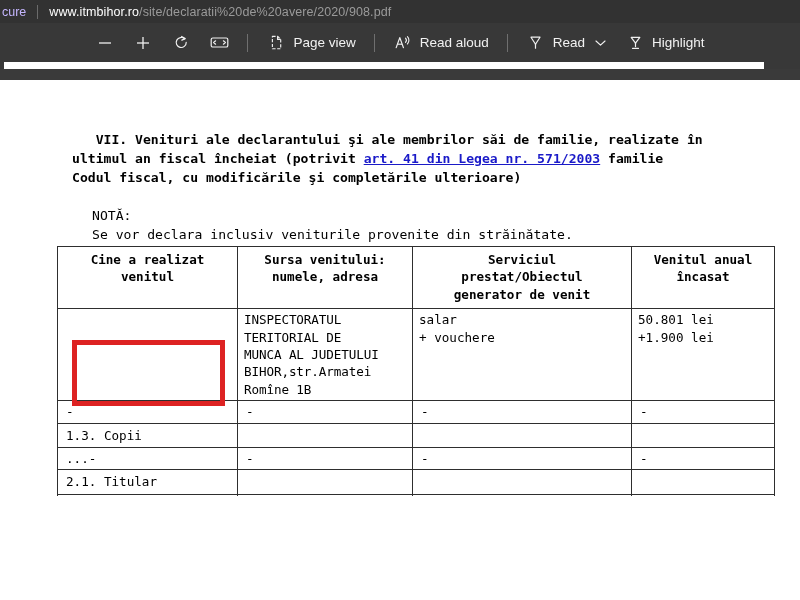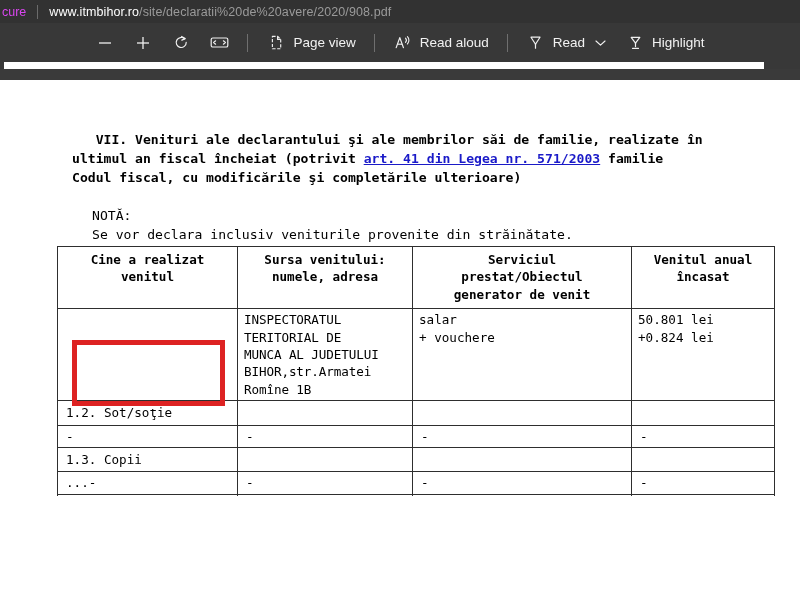--- a/index.html
+++ b/index.html
@@ -5,21 +5,21 @@
   * { margin:0; padding:0; box-sizing:border-box; }
   html,body { width:800px; height:600px; overflow:hidden; background:#fff; }
   body { font-family:"Liberation Sans", sans-serif; }
 
   
   .urlbar{
     position:absolute; left:0; top:0; width:800px; height:23px;
     background:#323232; color:#e8e8e8;
     display:flex; align-items:center; font-size:12.5px; overflow:hidden;
   }
-  .urlbar .sec{ padding-left:2px; color:#d946ef; white-space:nowrap; }
+  .urlbar .sec{ padding-left:2px; color:#c4b5fd; white-space:nowrap; }
   .urlbar .divider{ width:1px; height:14px; background:#6b6b6b; margin:0 11px; flex:none; }
   .urlbar .url{ white-space:nowrap; letter-spacing:.1px; }
   .urlbar .url .host{ color:#ffffff; }
   .urlbar .url .path{ color:#9a9a9a; }
 
   .pdftoolbar{
     position:absolute; left:0; top:23px; width:800px; height:39px;
     background:#383838; color:#f0f0f0;
     display:flex; align-items:center; justify-content:center;
   }
@@ -246,29 +246,23 @@
       <tr>
         <td></td>
         <td class="boldcell">INSPECTORATUL
 TERITORIAL DE
 MUNCA AL JUDETULUI
 BIHOR,str.Armatei
 Romîne 1B</td>
         <td>salar
 + vouchere</td>
         <td>50.801 lei
-+0.824 lei</td>
-      </tr>
-
-      <tr class="lbl">
-        <td>1.2. Sot/soţie</td>
-        <td></td>
-        <td></td>
-        <td></td>
-      </tr>
++1.900 lei</td>
+      </tr>
+
 
       <tr class="dash">
         <td>-</td>
         <td>-</td>
         <td>-</td>
         <td>-</td>
       </tr>
 
       <tr class="lbl">
         <td>1.3. Copii</td>

